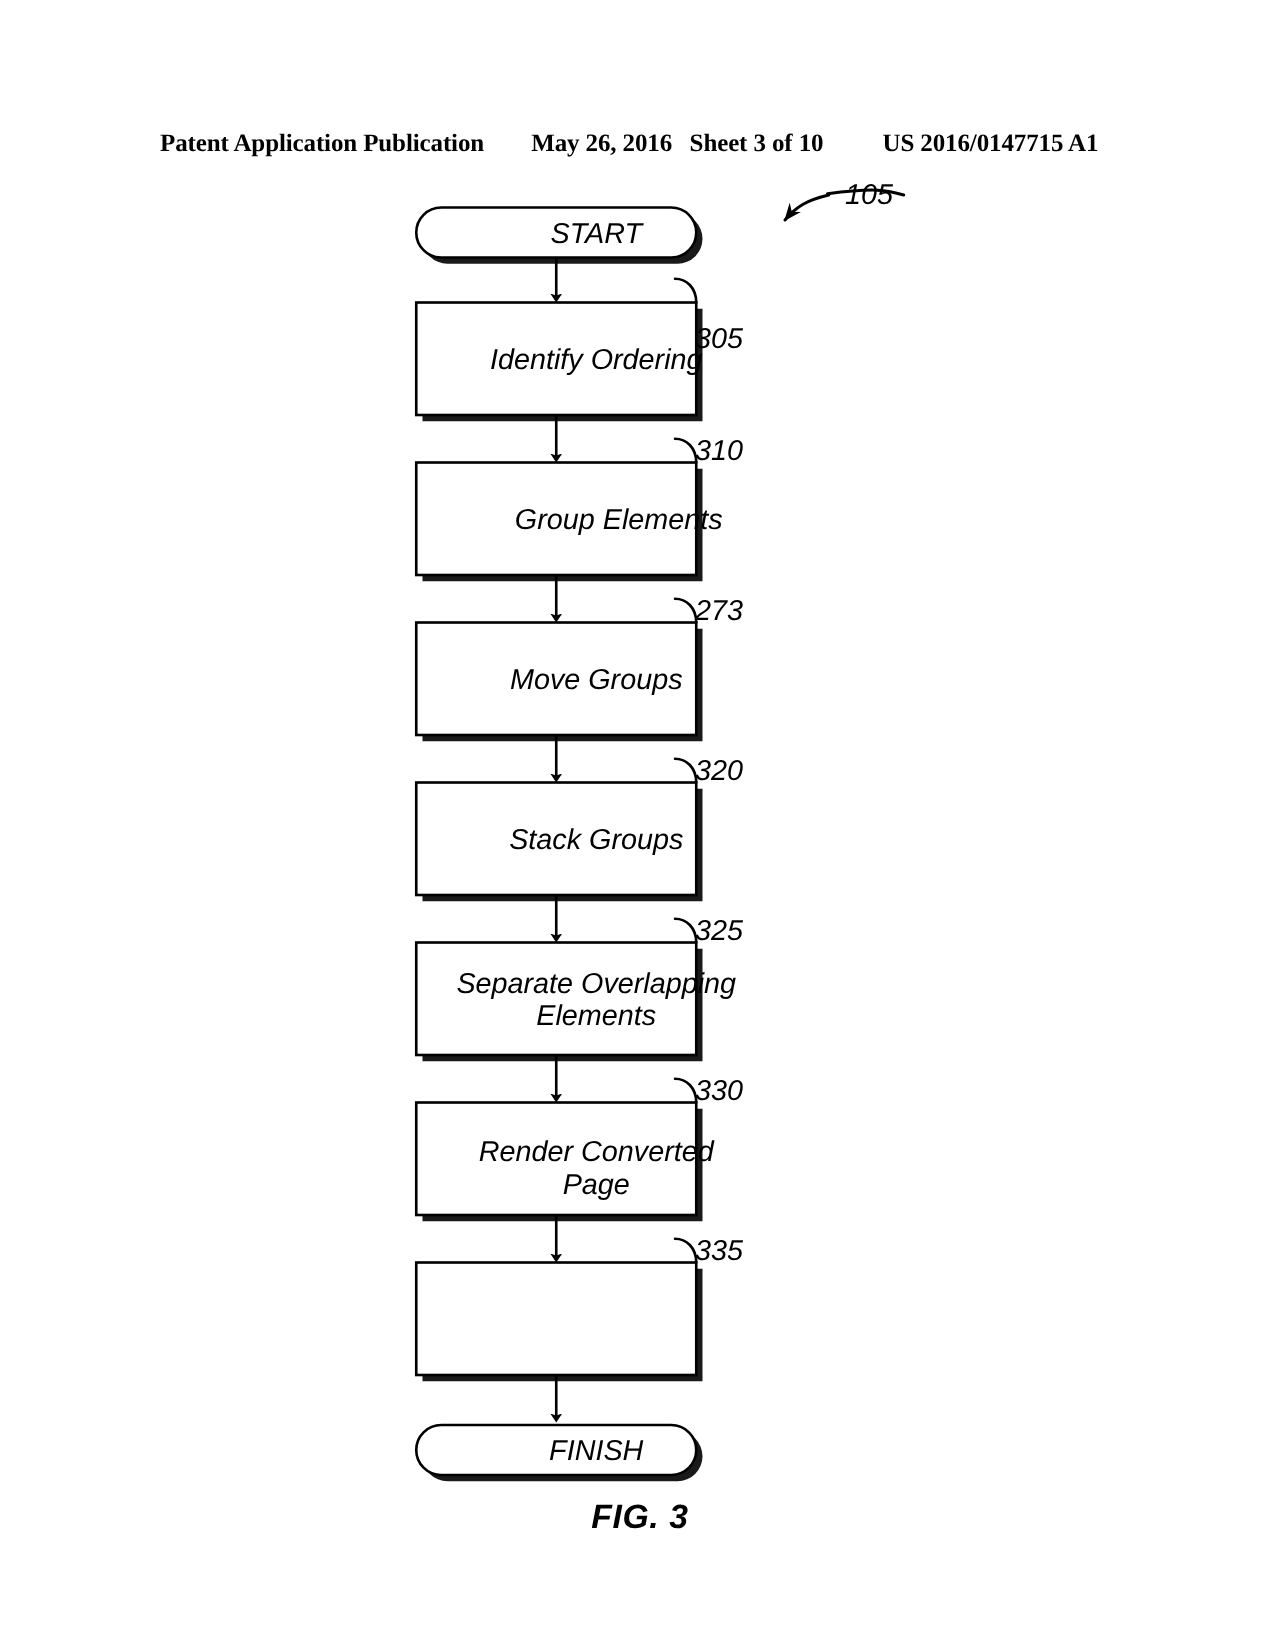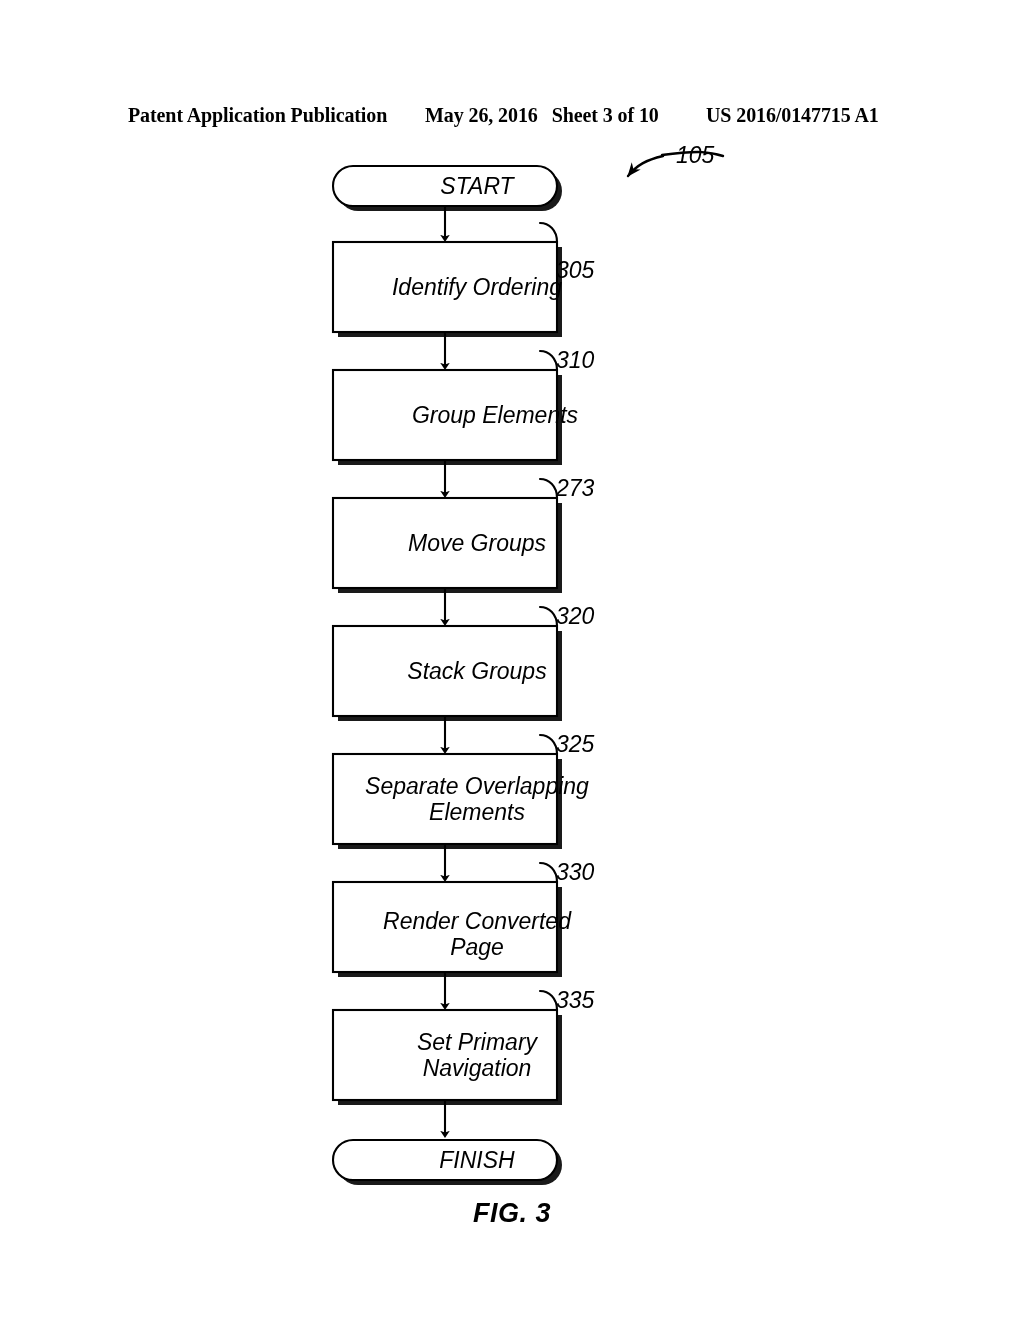--- a/index.html
+++ b/index.html
@@ -191,22 +191,20 @@
   <div class="node-label" style="left:333px; top:498px; width:224px; height:90px;">Move Groups</div>
 
   <div class="node-label" style="left:333px; top:626px; width:224px; height:90px;">Stack Groups</div>
 
   <div class="node-label" style="left:333px; top:754px; width:224px; height:90px;">Separate Overlapping
 Elements</div>
 
   <div class="node-label" style="left:333px; top:882px; width:224px; height:104px;">Render Converted
 Page</div>
 
-  <div class="node-label" style="left:333px; top:1010px; width:224px; height:90px;">Set Primary
-Navigation</div>
 
   <div class="node-label terminal-label" style="left:333px; top:1140px; width:224px; height:40px;">FINISH</div>
 
   <div class="ref-num" style="left:556px; top:219px;margin-top:38px;">305</div>
   <div class="ref-num" style="left:556px; top:347px;">310</div>
   <div class="ref-num" style="left:556px; top:475px;">273</div>
   <div class="ref-num" style="left:556px; top:603px;">320</div>
   <div class="ref-num" style="left:556px; top:731px;">325</div>
   <div class="ref-num" style="left:556px; top:859px;">330</div>
   <div class="ref-num" style="left:556px; top:987px;">335</div>

